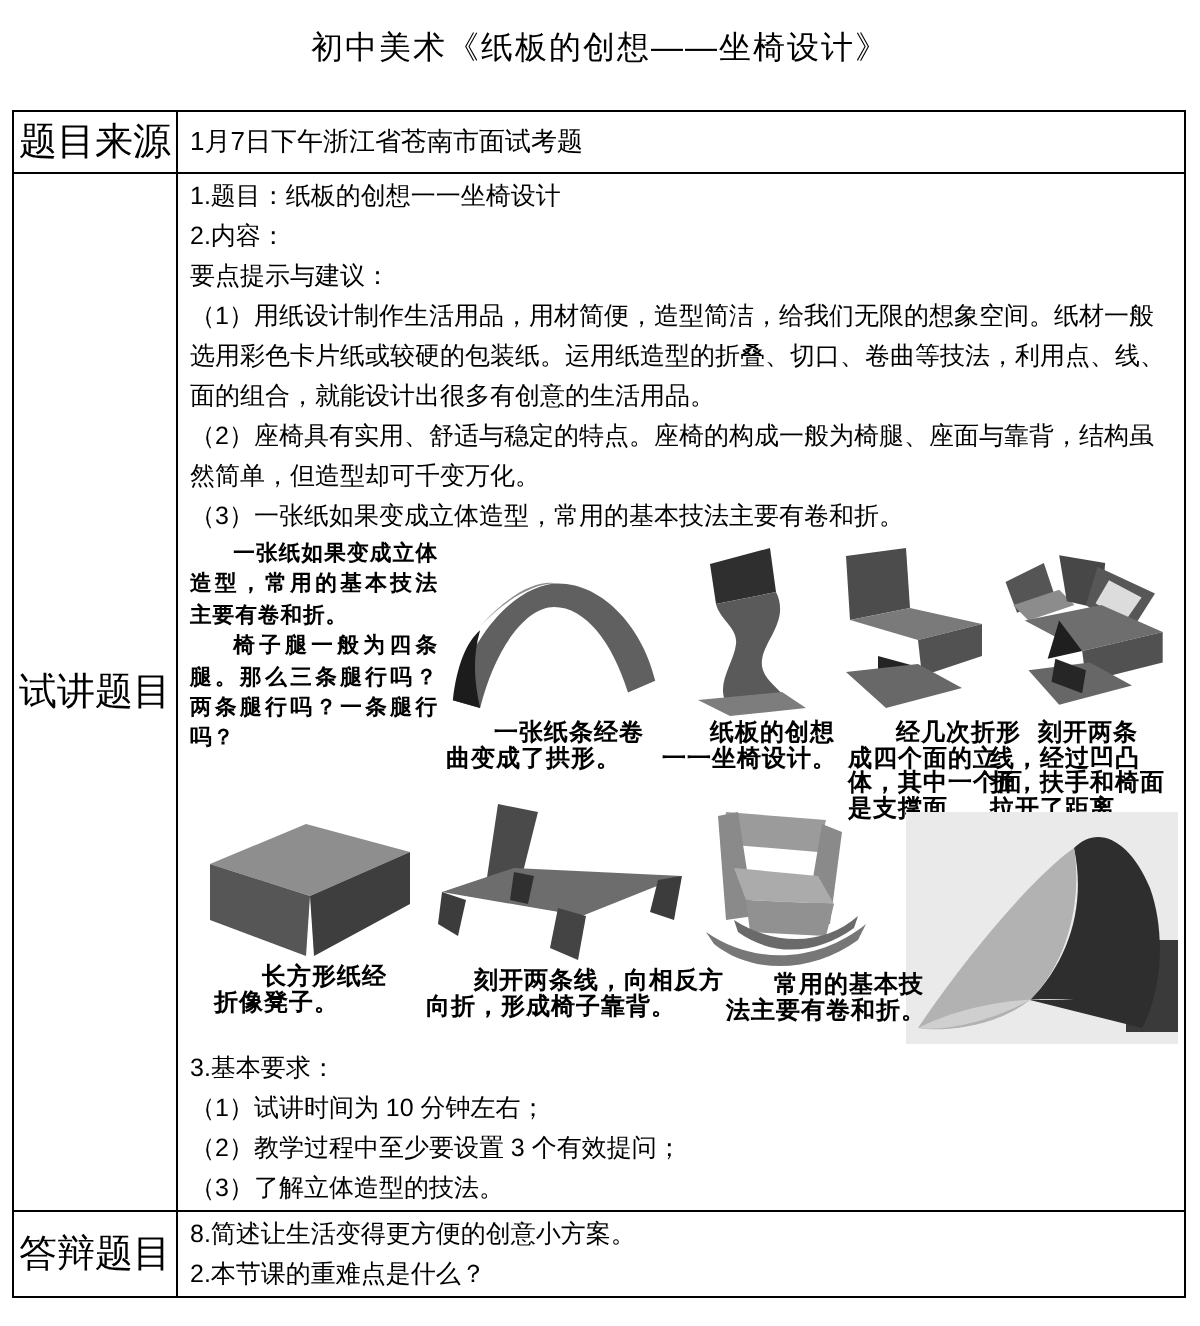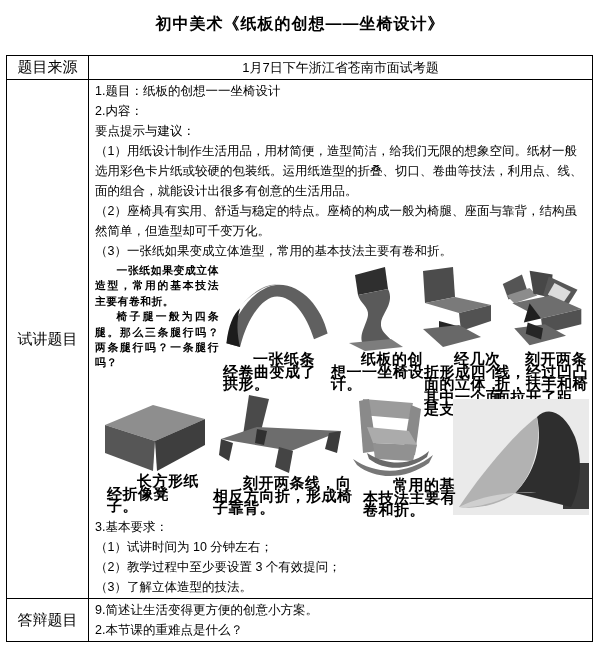--- a/index.html
+++ b/index.html
@@ -1,35 +1,35 @@
 <!DOCTYPE html>
 <html lang="zh"><head>
 <meta charset="utf-8">
 <style>
   html,body{margin:0;padding:0;background:#ffffff;}
   body{width:600px;height:663px;overflow:hidden;
        font-family:"Liberation Sans","DejaVu Sans",sans-serif;color:#000;}
   .page{width:600px;height:663px;position:relative;box-sizing:border-box;padding:10px 6px 0 6px;}
-  h1.title{font-size:16px;font-weight:700;text-align:center;margin:4px 0 20px 0;letter-spacing:1px;}
+  h1.title{font-size:16px;font-weight:400;text-align:center;margin:4px 0 20px 0;letter-spacing:1px;}
   h2.section{font-size:14.5px;font-weight:bold;margin:0 0 8px 2px;}
   table.exam{border-collapse:collapse;width:587px;table-layout:fixed;}
   table.exam td{border:1px solid #000;vertical-align:middle;}
-  td.lbl{width:80px;text-align:center;font-size:15px;padding:2px;}
+  td.lbl{width:80px;text-align:center;font-size:19px;padding:2px;}
   td.cell{padding:1px 6px;}
-  .center-val{text-align:center;font-size:13px;}
+  .center-val{text-align:left;font-size:13px;}
   .content p{margin:0;font-size:12.5px;line-height:20px;}
   .content p.wrap{text-align:left;}
   
   .figure{position:relative;width:494px;height:252px;margin:2px 0;}
   .figure .abs{position:absolute;}
   .fig-text{font-family:"DejaVu Serif","Liberation Serif",serif;font-weight:bold;
             font-size:10.8px;line-height:15.4px;text-align:justify;letter-spacing:0.5px;}
   .fig-text p{margin:0;text-indent:2em;font-size:10.8px;line-height:15.4px;font-family:Liberation Serif, serif;}
   .cap{font-family:"DejaVu Serif","Liberation Serif",serif;font-weight:bold;
-       font-size:15px;line-height:12.5px;text-indent:2em;letter-spacing:0.5px;}
+       font-size:12px;line-height:12.5px;text-indent:2em;letter-spacing:0.5px;}
   .ph svg{display:block;width:100%;height:100%;}
 </style>
 </head>
 <body>
 
 <div class="page">
 
   <h1 class="title">初中美术《纸板的创想——坐椅设计》</h1>
 
   <table class="exam">
@@ -149,19 +149,19 @@
           <p>3.基本要求：</p>
           <p>（1）试讲时间为 10 分钟左右；</p>
           <p>（2）教学过程中至少要设置 3 个有效提问；</p>
           <p>（3）了解立体造型的技法。</p>
         </td>
       </tr>
 
       <tr>
         <td class="lbl">答辩题目</td>
         <td class="cell content">
-          <p>9.简述让生活变得更方便的创意小方案。</p>
+          <p>8.简述让生活变得更方便的创意小方案。</p>
           <p>2.本节课的重难点是什么？</p>
         </td>
       </tr>
     </tbody>
   </table>
 </div>
 
 </body></html>

